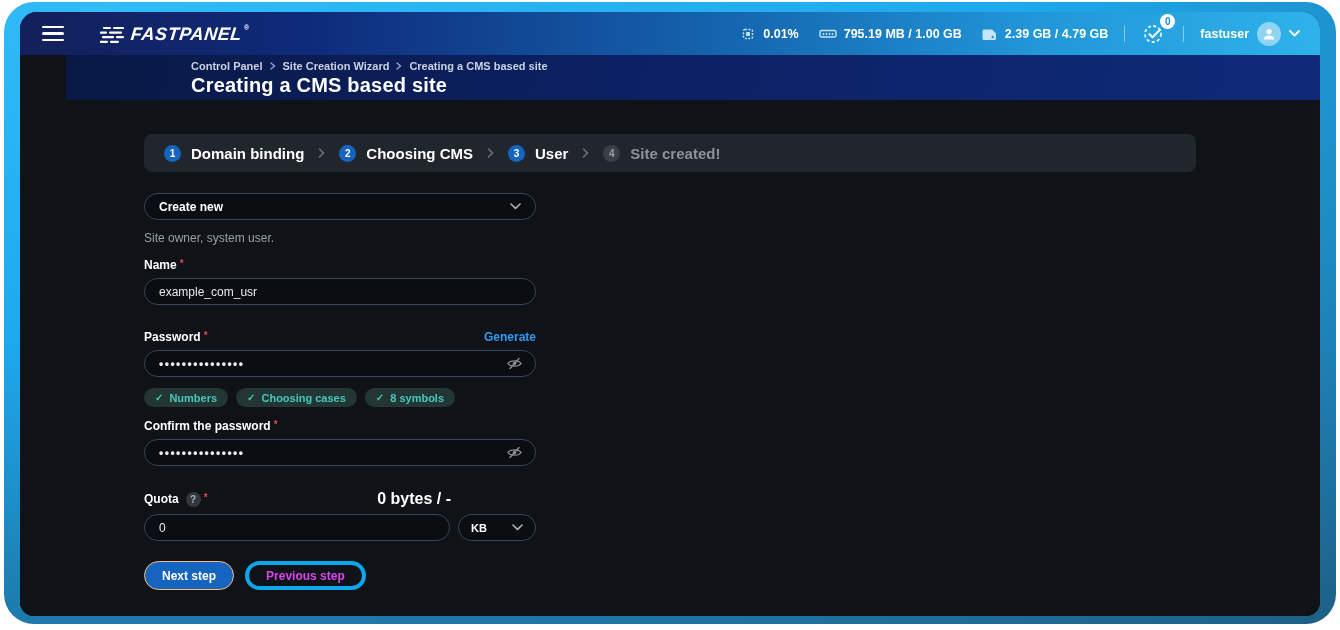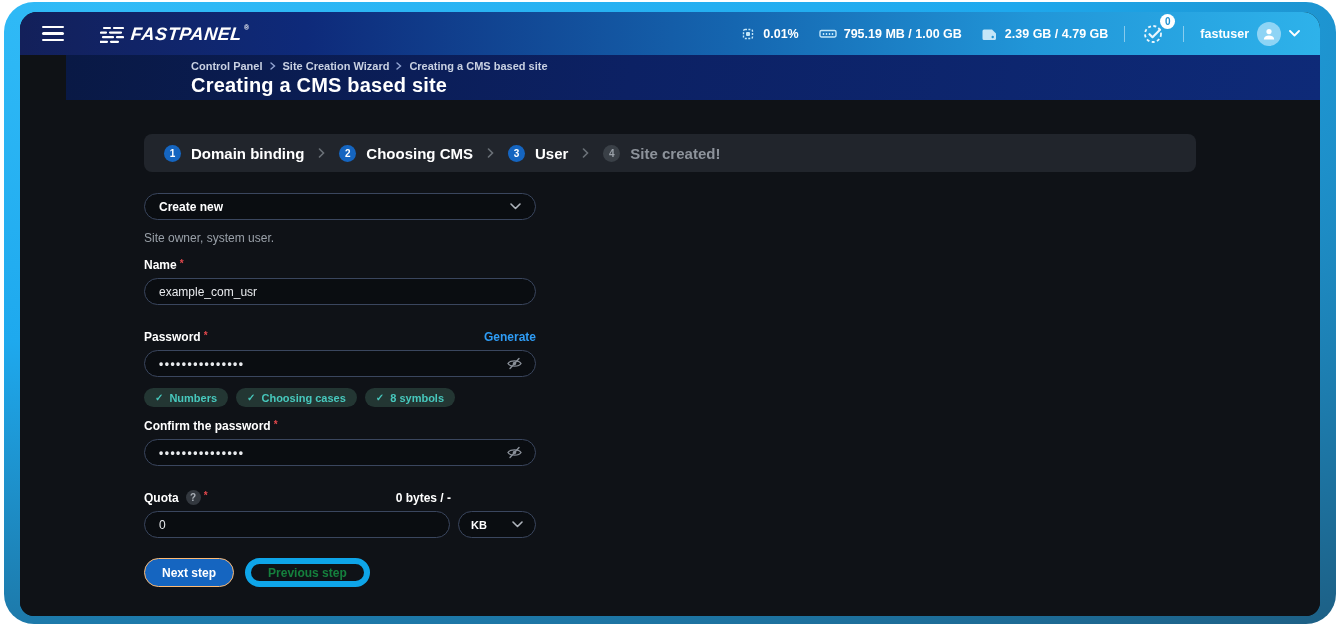--- a/index.html
+++ b/index.html
@@ -94,32 +94,32 @@
     height:19px;border-radius:10px;background:#233633;color:#47c8bd;display:flex;align-items:center;
     gap:6px;padding:0 11px;font-size:11px;font-weight:600;
   }
   .badge .chk{font-size:10px;}
   .quota-row{display:flex;align-items:center;justify-content:space-between;width:307px;margin-top:24px;}
   .quota-label{display:flex;align-items:center;font-size:12px;font-weight:700;color:#fff;gap:7px;}
   .q-help{
     width:15px;height:15px;border-radius:50%;background:#33383f;color:#aab0b8;font-size:10px;font-weight:700;
     display:flex;align-items:center;justify-content:center;cursor:pointer;
   }
-  .quota-usage{font-size:12px;font-weight:700;color:#fff;}
+  .quota-usage{font-size:16px;font-weight:700;color:#fff;}
   .quota-inputs{display:flex;gap:8px;margin-top:6px;}
   .quota-inputs .ctl.qty{width:306px;}
   .unit-select{width:78px;height:27px;box-sizing:border-box;background:#0a0d11;border:1px solid #3a465e;border-radius:14px;
     display:flex;align-items:center;justify-content:space-between;padding:0 12px;cursor:pointer;color:#fff;}
   .unit-select .sel-val{font-size:11px;font-weight:700;}
   .unit-select svg{color:#aeb4bc;}
   .actions{display:flex;gap:11px;margin-top:20px;}
   .btn{height:29px;border-radius:15px;font-size:12px;font-weight:700;cursor:pointer;
     font-family:"Liberation Sans",sans-serif;display:flex;align-items:center;padding:0 17px;}
   .btn-primary{background:#1565c0;border:1px solid #fdba74;color:#fff;}
-  .btn-outline{background:transparent;border:6px solid #0ea5e9;color:#15803d;}
+  .btn-outline{background:transparent;border:4px solid #0ea5e9;color:#d946ef;}
 </style>
 </head>
 <body>
 
 <div class="frame">
   <div class="app">
 
     <header class="navbar">
       <button class="hamburger" aria-label="menu">
         <span></span>

